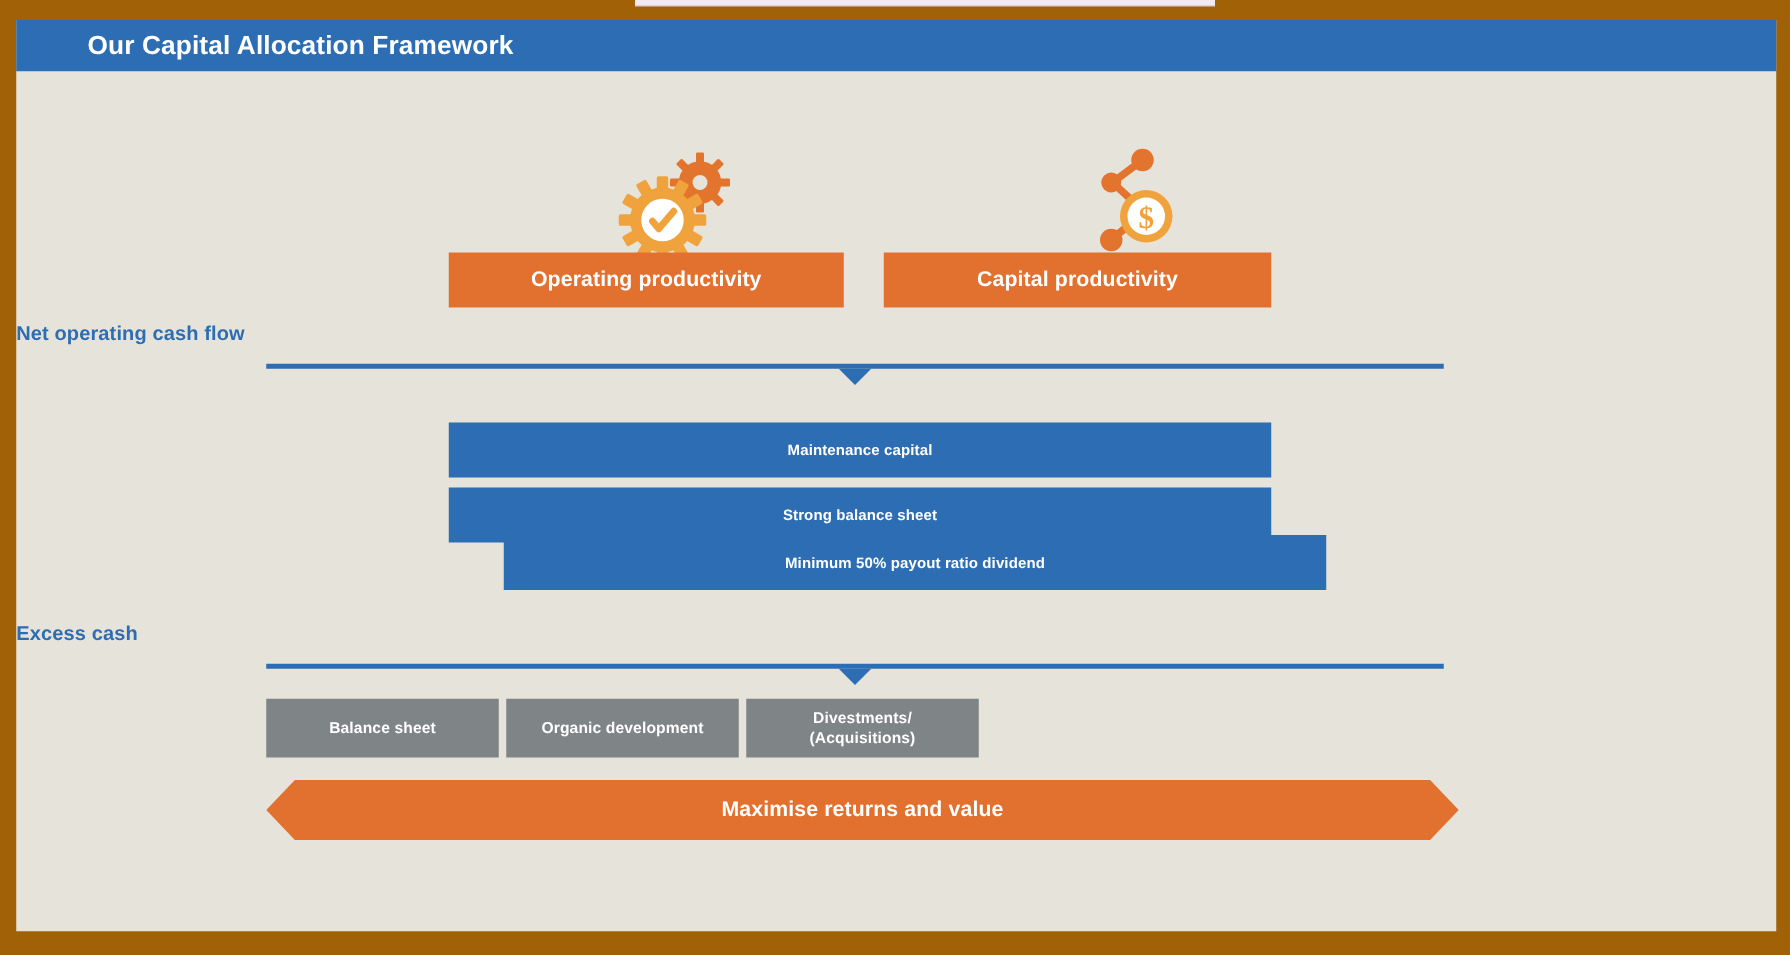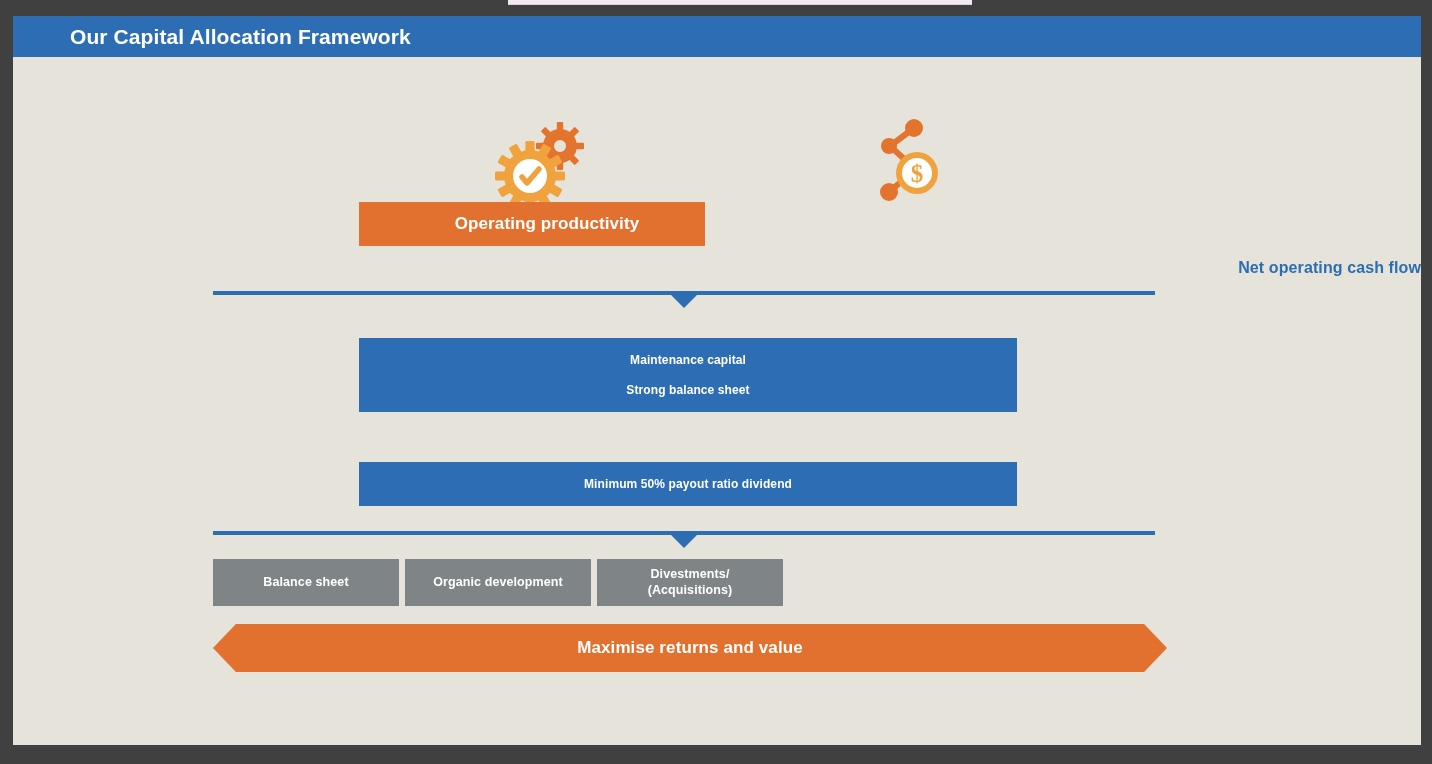--- a/index.html
+++ b/index.html
@@ -10,21 +10,21 @@
   body {
     width: 1432px;
     height: 764px;
     font-family: "Liberation Sans", sans-serif;
     overflow: hidden;
   }
   #canvas {
     position: relative;
     width: 1432px;
     height: 764px;
-    background: #404040;
+    background: #a16207;
   }
   
   .top-strip {
     position: absolute;
     left: 508px;
     top: 0px;
     width: 464px;
     height: 5px;
     background: #f2eaf0;
     border-bottom: 1px solid #e2cedd;
@@ -79,30 +79,29 @@
     height: 44px;
     background: #e2712f;
     color: #ffffff;
     font-size: 17px;
     font-weight: bold;
     display: flex;
     align-items: center;
     justify-content: center;
     letter-spacing: 0.1px;
     white-space: nowrap;
-    padding-left: 30px;
   }
   .src-box.op  { left: 346px; top: 186px; width: 316px; }
   .src-box.cap { left: 694px; top: 186px; width: 310px; }
 
   
   .flow-label {
     position: absolute;
     width: 100%;
-    text-align: right;
+    text-align: left;
     color: #2c6db3;
     font-size: 16px;
     font-weight: bold;
     letter-spacing: 0.1px;
     white-space: nowrap;
   }
   .flow-label.ncf { left: 0px; top: 243px; }
   .flow-label.exc { left: 0px; top: 483px; }
 
   .divider {
@@ -136,22 +135,22 @@
     color: #ffffff;
     font-size: 12px;
     font-weight: bold;
     display: flex;
     align-items: center;
     justify-content: center;
     letter-spacing: 0.1px;
     white-space: nowrap;
   }
   .pri-box.p0 { top: 322px; }
-  .pri-box.p1 { top: 352px; }
-  .pri-box.p2 { top: 446px; }
+  .pri-box.p1 { top: 374px; }
+  .pri-box.p2 { top: 412px; margin-left: 44px; }
 
   
   .opt-row {
     position: absolute;
     left: 200px;
     top: 543px;
     width: 954px;
     height: 47px;
     display: flex;
     gap: 6px;
@@ -262,29 +261,31 @@
           <circle cx="21" cy="30" r="8"></circle>
           <circle cx="21" cy="76" r="9"></circle>
         </g>
         <circle cx="49" cy="57" r="21" fill="#f0a23c"></circle>
         <circle cx="49" cy="57" r="15" fill="#ffffff"></circle>
         <text x="49" y="66" text-anchor="middle" font-family="'Liberation Serif', serif" font-size="25" font-weight="bold" fill="#f0a23c">$</text>
       </svg>
     </div>
 
     <div class="src-box op">Operating productivity</div>
+    <div class="src-box cap">Capital productivity</div>
 
     <div class="flow-label ncf">Net operating cash flow</div>
     <div class="divider d1"></div>
     <div class="divider-arrow a1"></div>
 
     <div class="pri-box p0">Maintenance capital</div>
     <div class="pri-box p1">Strong balance sheet</div>
     <div class="pri-box p2">Minimum 50% payout ratio dividend</div>
 
+    <div class="flow-label exc">Excess cash</div>
     <div class="divider d2"></div>
     <div class="divider-arrow a2"></div>
 
     <div class="opt-row">
       <div class="opt-box b0">
         <span>Balance sheet</span>
       </div>
       <div class="opt-box b3">
         <span>Organic development</span>
       </div>

